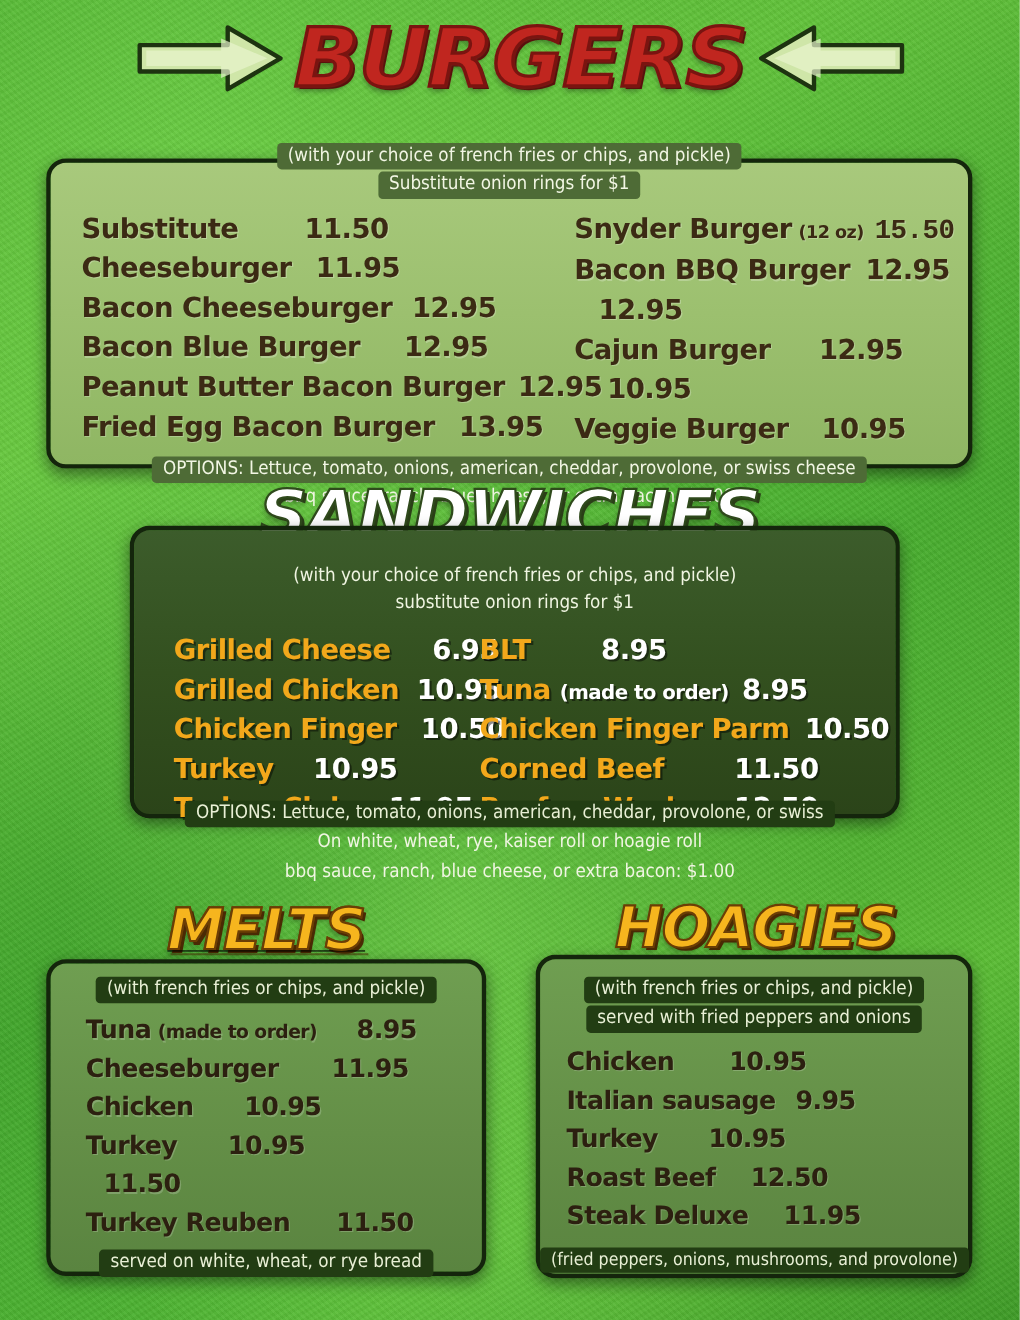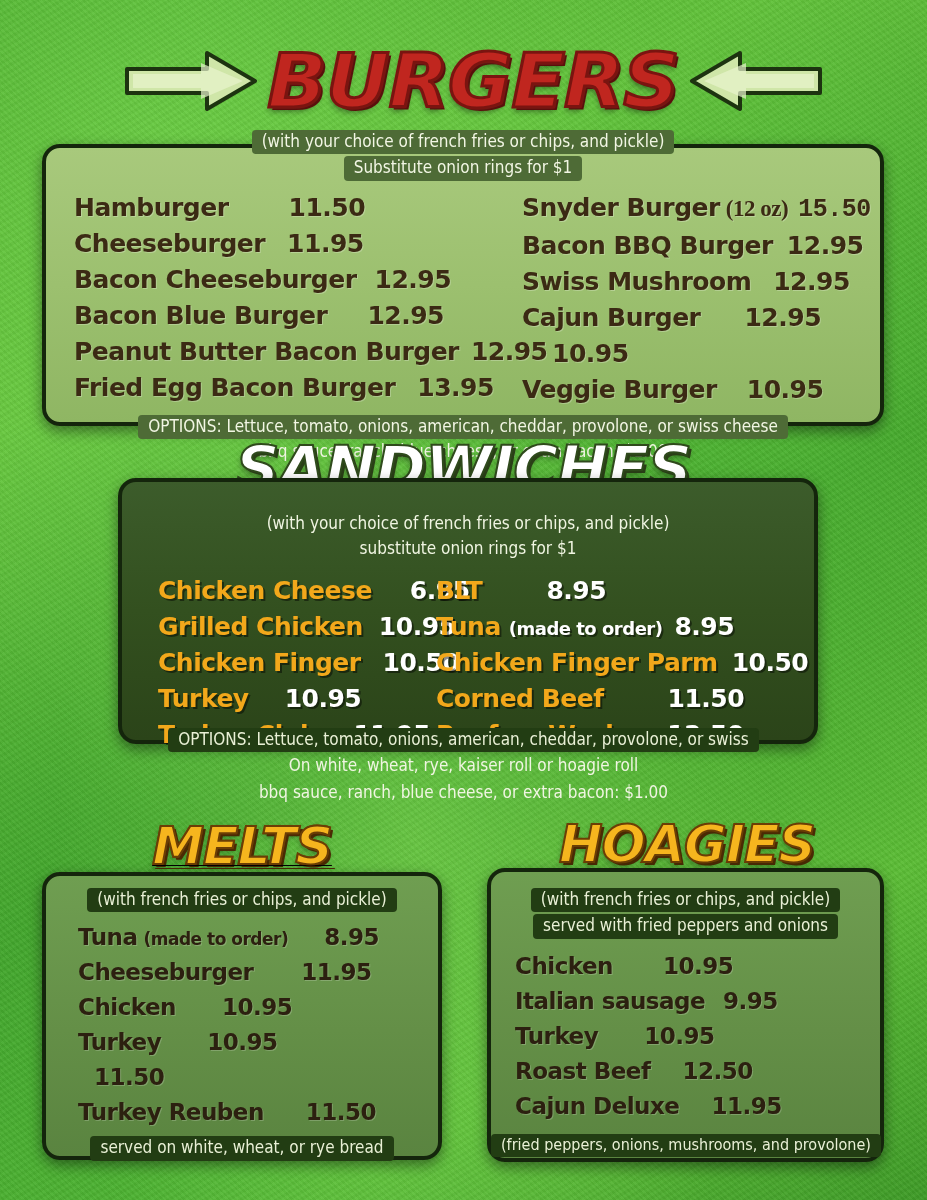--- a/index.html
+++ b/index.html
@@ -117,21 +117,21 @@
   
   .burger-item {
     font-size: 25px;
     color: #3b2a14;
     text-shadow: 1px 1px 0 rgba(255,255,255,0.25);
     margin-bottom: 7px;
     font-family: "DejaVu Sans", sans-serif;
     font-style: normal;
     letter-spacing: -0.5px;
   }
-  .burger-item .sub { font-size: 23px; font-family: Liberation Serif, serif; }
+  .burger-item .sub { font-size: 16px; }
 
   
   .sand-item {
     font-size: 25px;
     color: #f2a81b;
     text-shadow: 2px 2px 0 rgba(0,0,0,0.45);
     margin-bottom: 7px;
     letter-spacing: -0.5px;
   }
   .sand-item .pr { color: #ffffff; text-shadow: 2px 2px 0 rgba(0,0,0,0.45); }
@@ -146,21 +146,21 @@
     letter-spacing: -0.5px;
   }
   .dark-item .sub { font-size: 17px; }
 </style>
 </head>
 <body>
 
 <div class="page">
   <div class="noise"></div>
 
-  <div style="position:absolute; left:0; top:44px; width:927px;padding-left:20px;">
+  <div style="position:absolute; left:0; top:16px; width:927px;padding-left:20px;">
     <div class="heading-row">
       <span>
         <svg class="arrow" viewBox="0 0 140 64">
           <g>
             <path d="M6 20 L86 20 L86 4 L134 32 L86 60 L86 44 L6 44 Z" fill="#cfe6a8" stroke="#1d3310" stroke-width="4" stroke-linejoin="round"></path>
             <path d="M12 25 L80 25 L80 14 L122 32 L80 50 L80 39 L12 39 Z" fill="#e8f4cd" opacity="0.7"></path>
           </g>
         </svg>
       </span>
       <span class="title title-burgers">BURGERS</span>
@@ -178,21 +178,21 @@
   <div class="panel panel-light" style="position:absolute; left:42px; top:144px; width:842px; height:282px;">
 
     <div class="note-center" style="margin-top:-18px;">
       <div><span class="ribbon ribbon-dark">(with your choice of french fries or chips, and pickle)</span></div>
       <div style="margin-top:2px;"><span class="ribbon ribbon-dark">Substitute onion rings for $1</span></div>
     </div>
 
     <div class="cols" style="margin-top:12px; padding:0 16px;">
       <div class="col" style="width:460px; padding-left:12px;">
         <div class="item burger-item">
-          <span class="nm">Hamburger</span>
+          <span class="nm">Substitute</span>
           <span class="pr" style="margin-left:60px;">11.50</span>
         </div>
         <div class="item burger-item">
           <span class="nm">Cheeseburger</span>
           <span class="pr" style="margin-left:22px;">11.95</span>
         </div>
         <div class="item burger-item">
           <span class="nm">Bacon Cheeseburger</span>
           <span class="pr" style="margin-left:18px;">12.95</span>
         </div>
@@ -214,21 +214,20 @@
         <div class="item burger-item">
           <span class="nm">Snyder Burger</span>
           <span class="sub" style="margin-left:6px;">(12 oz)</span>
           <span class="pr" style="margin-left:10px;font-family:Liberation Mono, monospace;">15.50</span>
         </div>
         <div class="item burger-item">
           <span class="nm">Bacon BBQ Burger</span>
           <span class="pr" style="margin-left:14px;">12.95</span>
         </div>
         <div class="item burger-item">
-          <span class="nm">Swiss Mushroom</span>
           <span class="pr" style="margin-left:22px;">12.95</span>
         </div>
         <div class="item burger-item">
           <span class="nm">Cajun Burger</span>
           <span class="pr" style="margin-left:44px;">12.95</span>
         </div>
         <div class="item burger-item">
           <span class="pr" style="margin-left:30px;">10.95</span>
         </div>
         <div class="item burger-item">
@@ -253,21 +252,21 @@
   <div class="panel panel-dark" style="position:absolute; left:118px; top:478px; width:700px; height:266px;">
 
     <div class="note-center" style="margin-top:30px;">
       <div><span class="ribbon ribbon-plain">(with your choice of french fries or chips, and pickle)</span></div>
       <div style="margin-top:1px;"><span class="ribbon ribbon-plain">substitute onion rings for $1</span></div>
     </div>
 
     <div class="cols" style="margin-top:14px; padding:0 14px;">
       <div class="col" style="width:300px; padding-left:22px;">
         <div class="item sand-item">
-          <span class="nm">Chicken Cheese</span>
+          <span class="nm">Grilled Cheese</span>
           <span class="pr" style="margin-left:38px;">6.95</span>
         </div>
         <div class="item sand-item">
           <span class="nm">Grilled Chicken</span>
           <span class="pr" style="margin-left:16px;">10.95</span>
         </div>
         <div class="item sand-item">
           <span class="nm">Chicken Finger</span>
           <span class="pr" style="margin-left:22px;">10.50</span>
         </div>
@@ -376,21 +375,21 @@
       </div>
       <div class="item dark-item">
         <span class="nm">Turkey</span>
         <span class="pr" style="margin-left:46px;">10.95</span>
       </div>
       <div class="item dark-item">
         <span class="nm">Roast Beef</span>
         <span class="pr" style="margin-left:32px;">12.50</span>
       </div>
       <div class="item dark-item">
-        <span class="nm">Cajun Deluxe</span>
+        <span class="nm">Steak Deluxe</span>
         <span class="pr" style="margin-left:32px;">11.95</span>
       </div>
     </div>
 
     <div class="note-center" style="margin-top:6px;">
       <span class="ribbon ribbon-dark2" style="font-size:16px;">(fried peppers, onions, mushrooms, and provolone)</span>
     </div>
   </div>
 
 </div>

